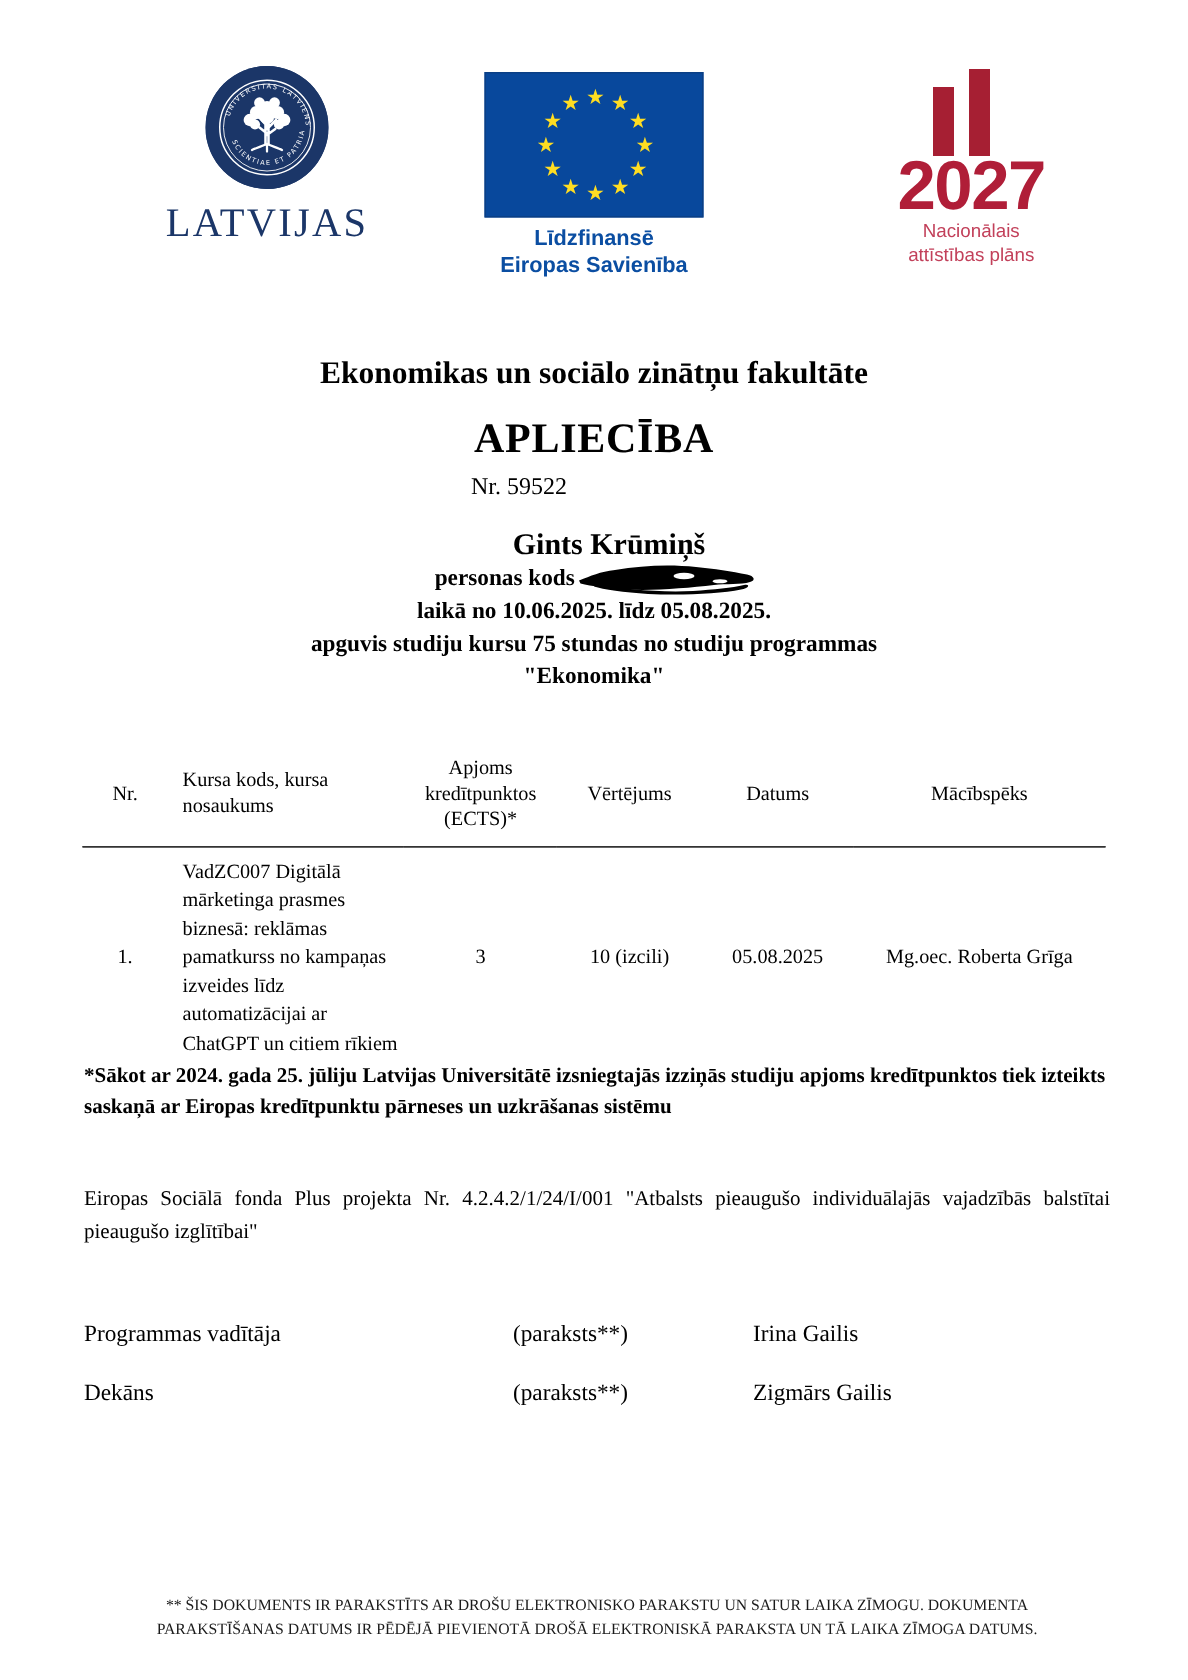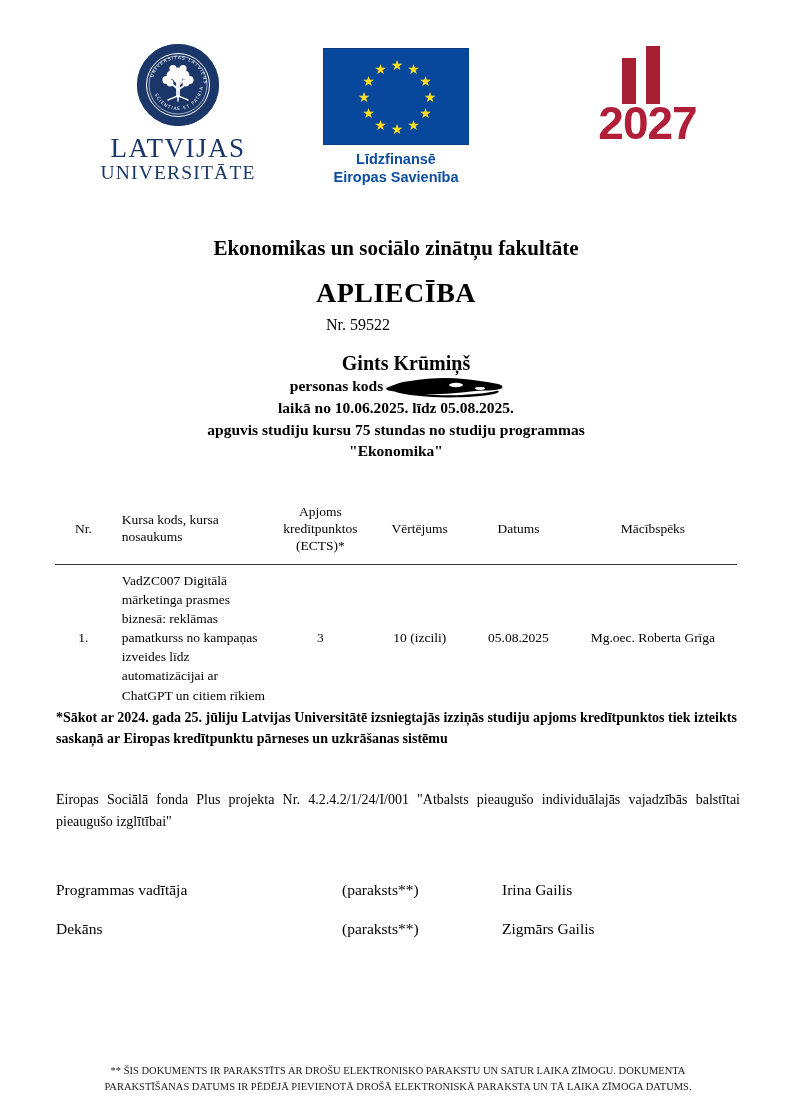--- a/index.html
+++ b/index.html
@@ -147,21 +147,21 @@
   .cert-title {
     position: absolute;
     left: 0; top: 277px; width: 792px;
     text-align: center;
     font-size: 28px;
     font-weight: bold;
     letter-spacing: 0.5px;
   }
   .cert-number {
     position: absolute;
-    left: 12px; top: 316px; width: 692px;
+    left: 0; top: 316px; width: 692px;
     text-align: center;
     font-size: 16px;
   }
 
   
   .recipient {
     position: absolute;
     left: 0; top: 350px; width: 792px;
     text-align: center;
   }
@@ -299,21 +299,20 @@
         </defs>
         <text font-family="DejaVu Sans, sans-serif" font-size="4.4" fill="#ffffff" letter-spacing="1.1">
           <textPath href="#arcTop" startOffset="9%">UNIVERSITAS LATVIENSIS</textPath>
         </text>
         <text font-family="DejaVu Sans, sans-serif" font-size="4.4" fill="#ffffff" letter-spacing="1.1">
           <textPath href="#arcBot" startOffset="12%">SCIENTIAE ET PATRIAE</textPath>
         </text>
       </svg>
     </div>
     <div class="lu-name1">LATVIJAS</div>
-    <div class="lu-name2">UNIVERSITĀTE</div>
   </div>
 
   <div class="eu-logo">
     <div class="eu-flag">
       <span class="eu-star" style="left:66.5px; top:10px;">★</span>
       <span class="eu-star" style="left:50px;   top:14px;">★</span>
       <span class="eu-star" style="left:83px;   top:14px;">★</span>
       <span class="eu-star" style="left:38px;   top:26px;">★</span>
       <span class="eu-star" style="left:95px;   top:26px;">★</span>
       <span class="eu-star" style="left:33.5px; top:42px;">★</span>
@@ -329,20 +328,24 @@
       <div>Eiropas Savienība</div>
     </div>
   </div>
 
   <div class="nap-logo">
     <div class="nap-bars">
       <div class="nap-bar nap-bar-left"></div>
       <div class="nap-bar nap-bar-right"></div>
     </div>
     <div class="nap-year">2027</div>
+    <div class="nap-caption">
+      <div>Nacionālais</div>
+      <div>attīstības plāns</div>
+    </div>
   </div>
 </div>
 
 <div class="doc-body">
 
   <div class="faculty">Ekonomikas un sociālo zinātņu fakultāte</div>
   <div class="cert-title">APLIECĪBA</div>
   <div class="cert-number">Nr. 59522</div>
 
   <div class="recipient">

